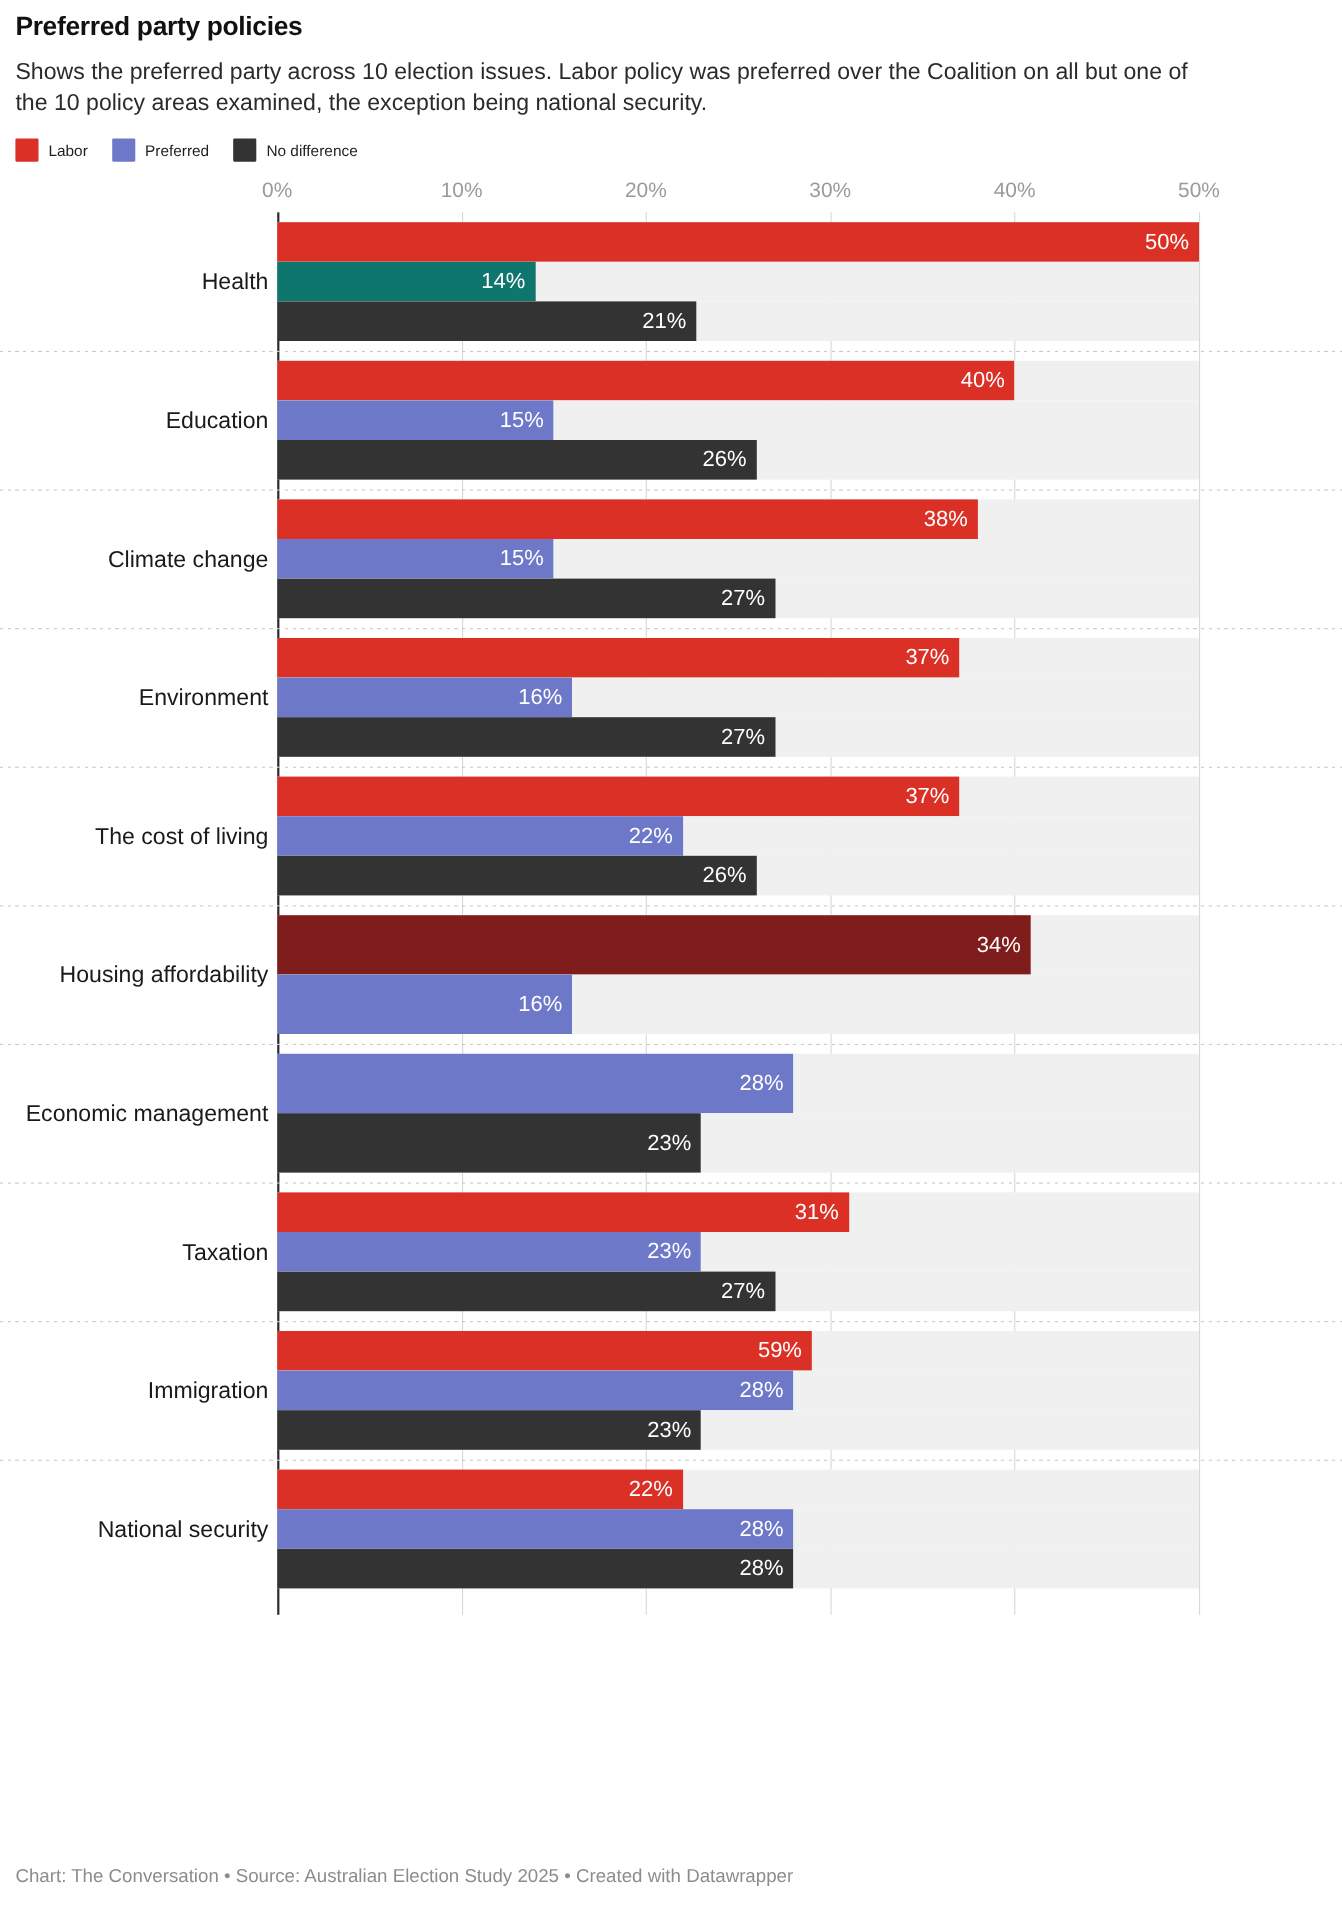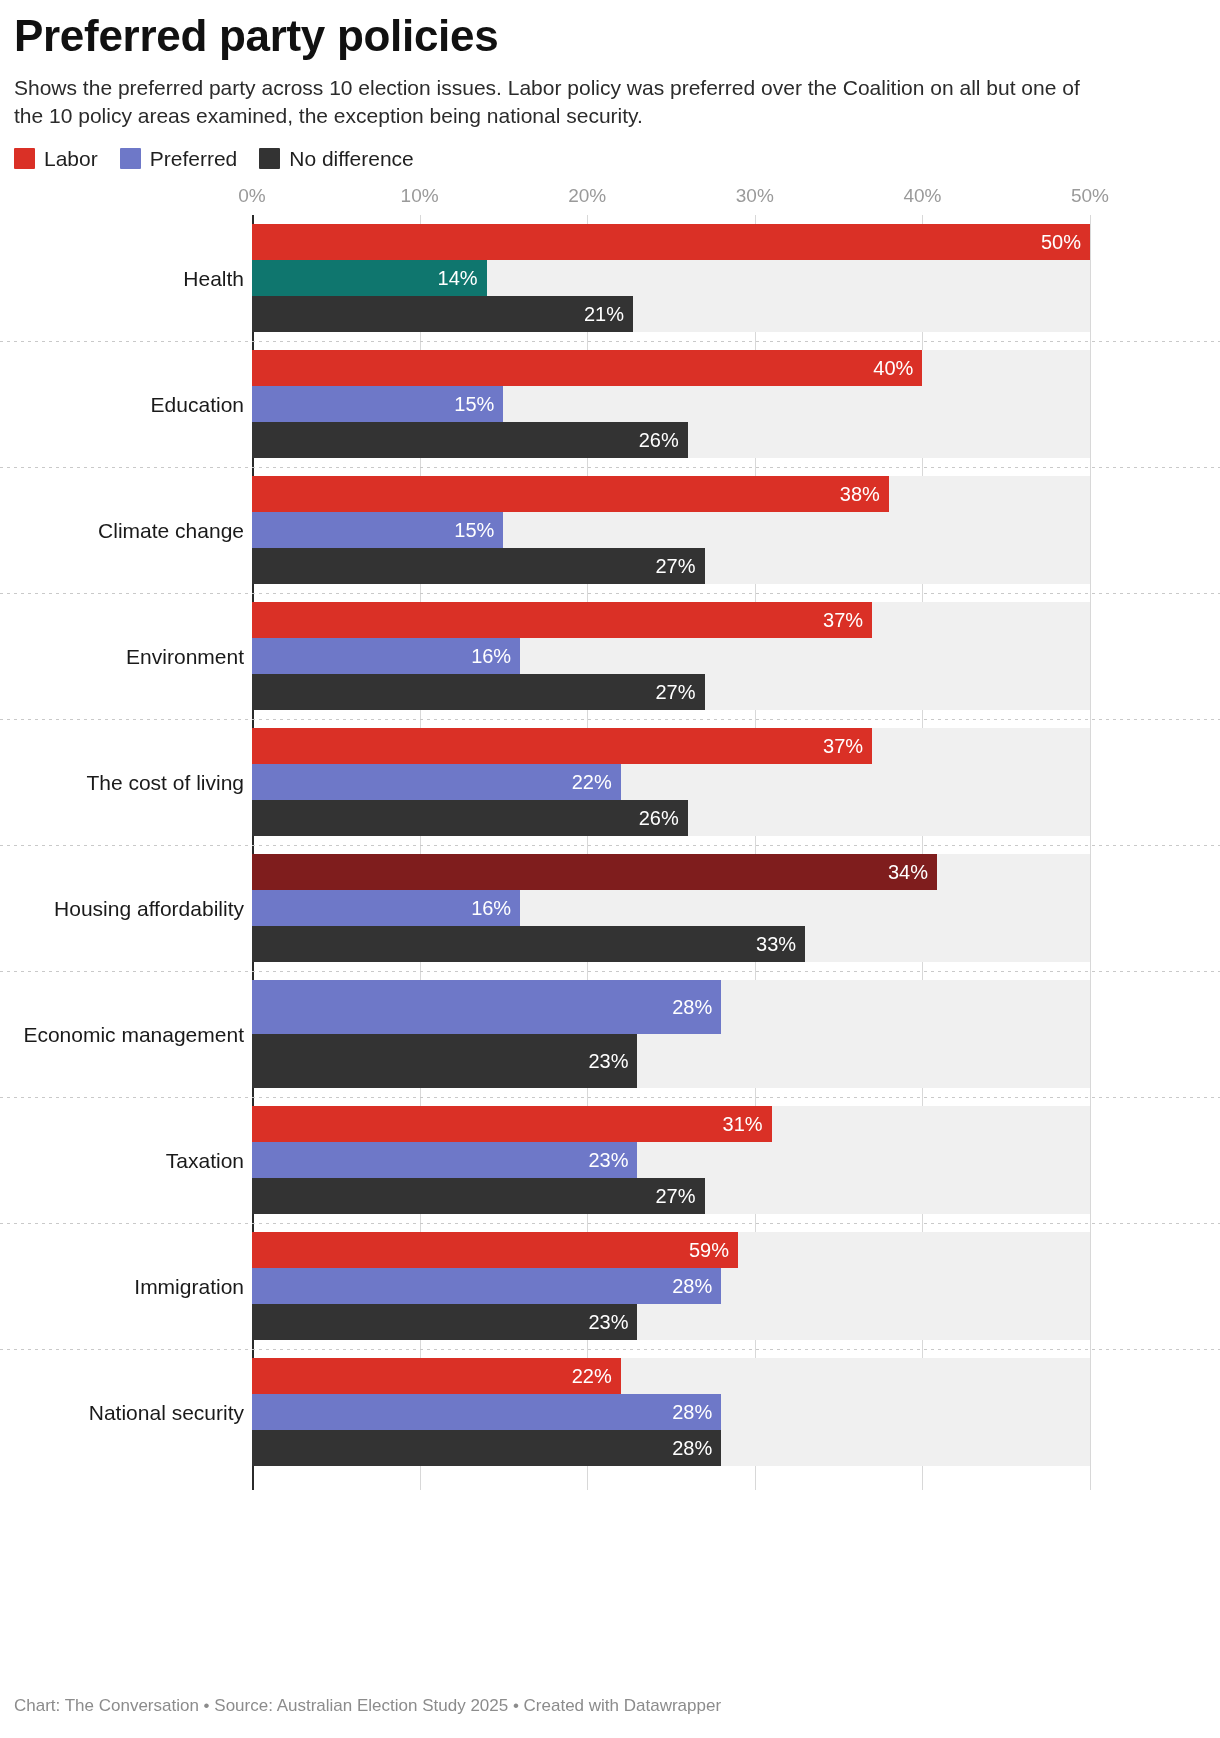--- a/index.html
+++ b/index.html
@@ -14,21 +14,21 @@
   #root {
     position: relative;
     width: 1220px;
     height: 1738px;
     padding: 0;
   }
 
   
   .header { padding: 12px 18px 0 14px; }
   .chart-title {
-    font-size: 44px;
+    font-size: 24px;
     font-weight: bold;
     letter-spacing: -0.3px;
     line-height: 1.1;
     color: #111111;
   }
   .chart-subtitle {
     margin-top: 14px;
     font-size: 21px;
     line-height: 1.33;
     color: #2b2b2b;
@@ -42,21 +42,21 @@
     margin-top: 18px;
     padding-left: 14px;
     gap: 22px;
   }
   .legend-item { display: flex; align-items: center; gap: 9px; }
   .legend-swatch {
     width: 21px; height: 21px;
     border-radius: 1px;
     flex: 0 0 auto;
   }
-  .legend-label { font-size: 21px; color: #1f1f1f; line-height: 1; }
+  .legend-label { font-size: 14px; color: #1f1f1f; line-height: 1; }
 
   
   .plot-wrap {
     position: relative;
     margin-top: 16px;
     height: 1305px;
   }
   
   .axis-row {
     position: absolute;
@@ -302,25 +302,20 @@
             <div class="bar-row">
               <div class="bar-fill" style="background: #7f1d1d; width: 685px;">
                 <span class="bar-value">34%</span>
               </div>
             </div>
             <div class="bar-row">
               <div class="bar-fill" style="background: rgb(110, 120, 200); width: 268.16px;">
                 <span class="bar-value">16%</span>
               </div>
             </div>
-            <div class="bar-row">
-              <div class="bar-fill" style="background: rgb(51, 51, 51); width: 553.08px;">
-                <span class="bar-value">33%</span>
-              </div>
-            </div>
           </div>
         </div>
         <div class="group">
           <div class="cat-label">Economic management</div>
           <div class="bars">
             <div class="bar-row">
               <div class="bar-fill" style="background: rgb(110, 120, 200); width: 469.28px;">
                 <span class="bar-value">28%</span>
               </div>
             </div>

